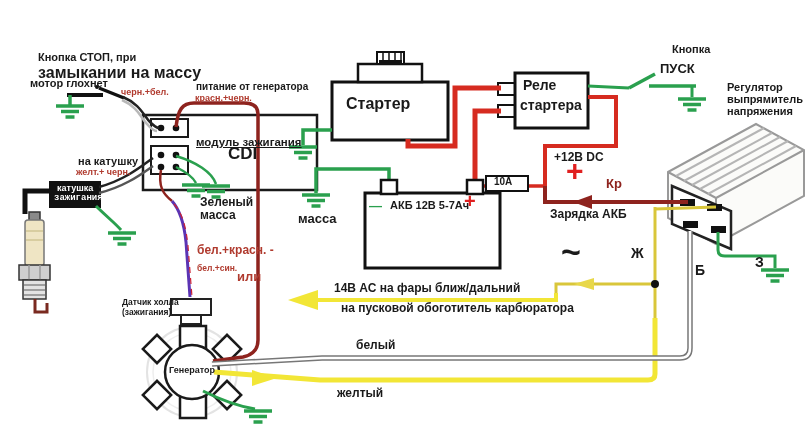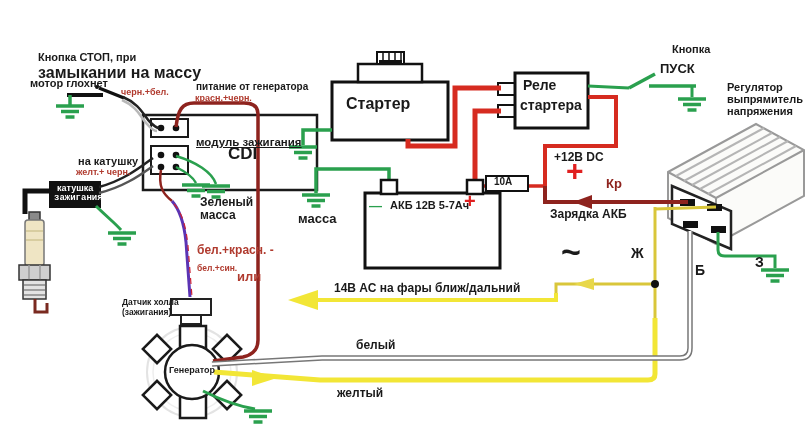--- a/index.html
+++ b/index.html
@@ -258,16 +258,17 @@
 <div class="lbl" style="left:755px;top:255px;font-size:14px;">З</div>
 
 <div class="lbl" style="left:657px;top:44px;font-size:11px;padding-left:15px;">Кнопка</div>
 <div class="lbl" style="left:660px;top:62px;font-size:13px;">ПУСК</div>
 
 <div class="lbl" style="left:727px;top:82px;font-size:11px;">Регулятор</div>
 <div class="lbl" style="left:727px;top:94px;font-size:11px;">выпрямитель</div>
 <div class="lbl" style="left:727px;top:106px;font-size:11px;">напряжения</div>
 
 <div class="lbl" style="left:334px;top:282px;font-size:12px;">14В АС на фары ближ/дальний</div>
+<div class="lbl" style="left:341px;top:302px;font-size:12px;">на пусковой обоготитель карбюратора</div>
 <div class="lbl" style="left:356px;top:339px;font-size:12px;">белый</div>
 <div class="lbl" style="left:337px;top:387px;font-size:12px;">желтый</div>
 
 </div>
 
 </body></html>

